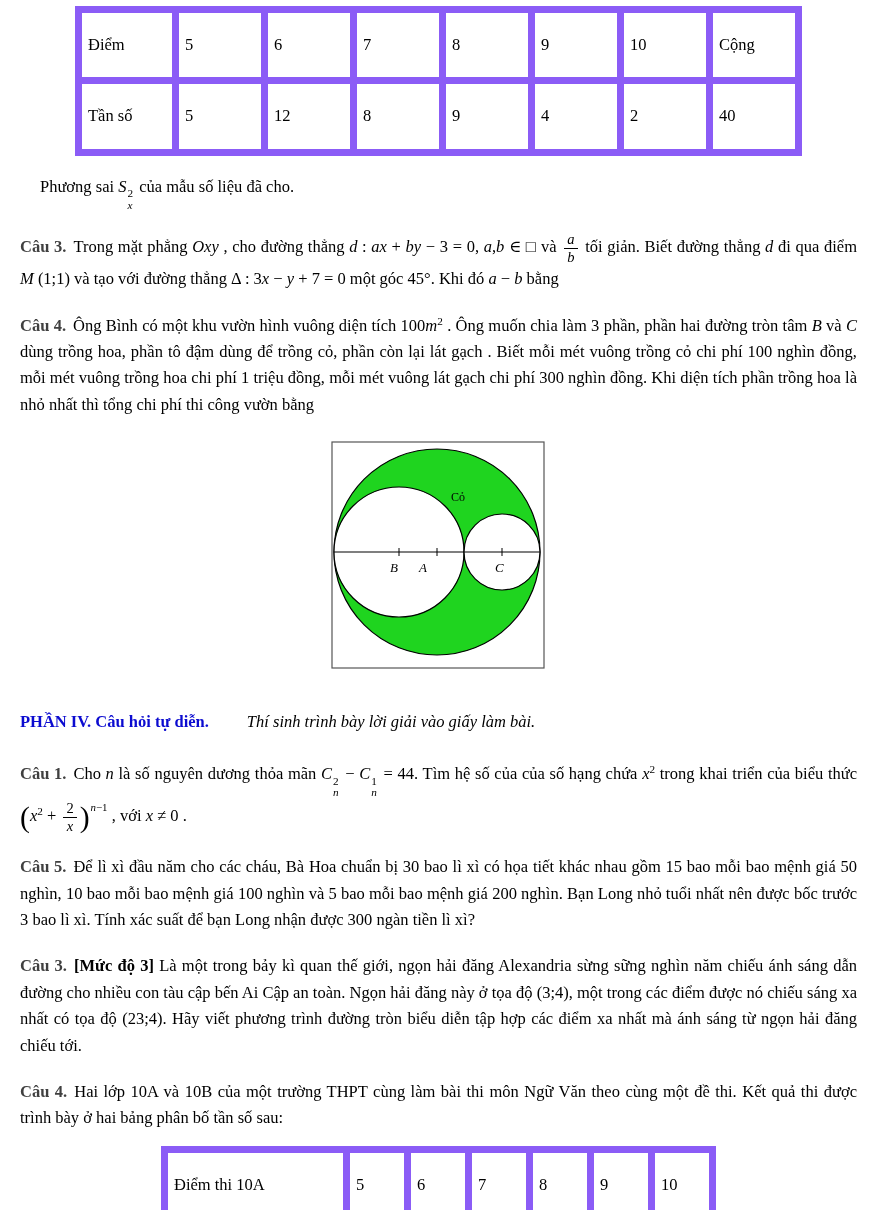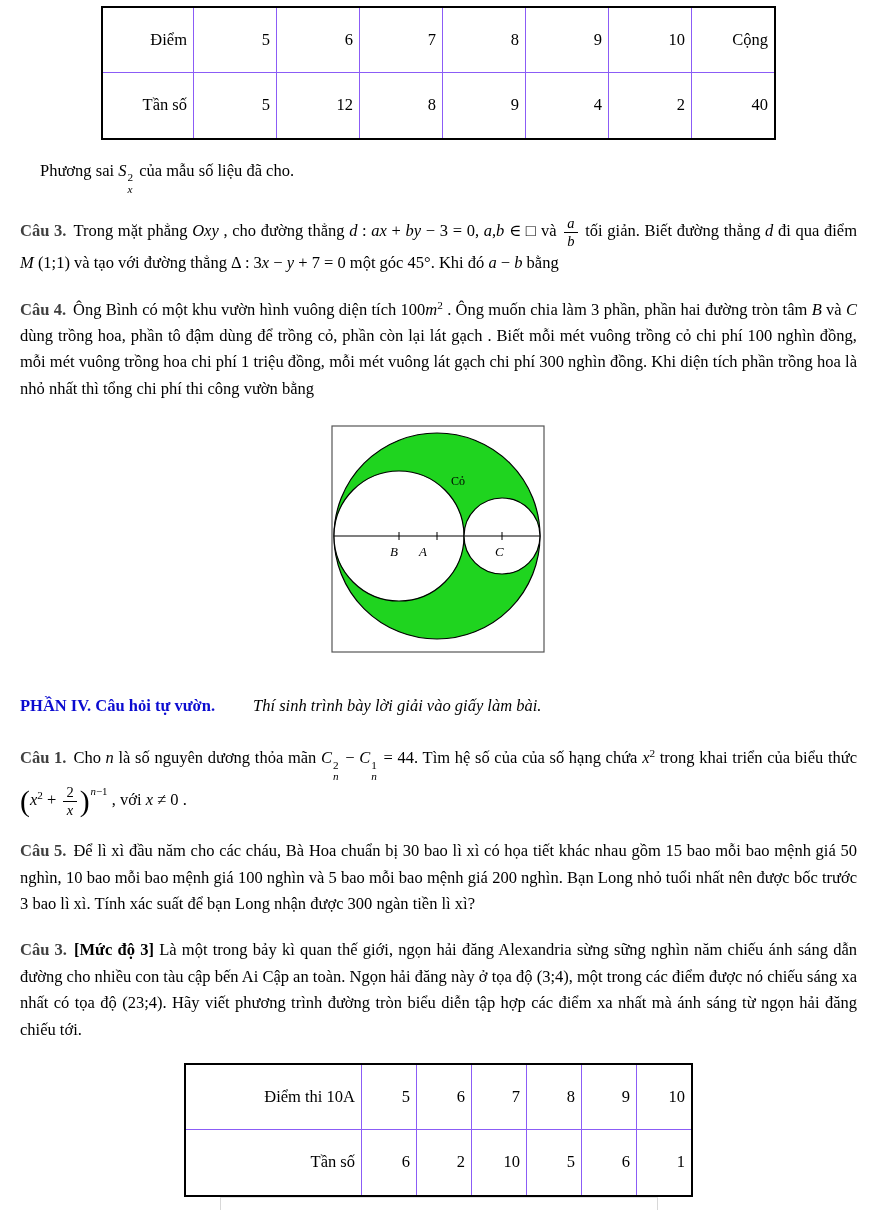--- a/index.html
+++ b/index.html
@@ -4,21 +4,21 @@
 <style>
   html,body{margin:0;padding:0;background:#ffffff;}
   .page{
     width:877px;height:1210px;box-sizing:border-box;
     padding:6px 20px 0 20px;overflow:hidden;background:#fff;
     font-family:"Liberation Serif","DejaVu Serif",serif;
     font-size:16.5px;color:#000;line-height:1.6;
   }
   
   table.grid{border-collapse:collapse;margin:0 auto;border:2px solid #000;}
-  table.grid td{border:1px solid #8b5cf6;text-align:right;padding:19px 6px;height:25px;}
+  table.grid td{border:7px solid #8b5cf6;text-align:left;padding:19px 6px;height:25px;}
   td.w-label{width:78px;}
   td.w-num{width:70px;}
   td.w-label2{width:163px;}
   td.w-numA{width:42px;}
   td.w-numB{width:40px;}
   
   p.q{margin:20px 0;text-align:justify;}
   p.indent{padding-left:20px;margin:18px 0;}
   .qlabel{color:#404040;font-weight:bold;margin-right:7px;}
   .section-head{color:#0b0bd0;font-weight:bold;margin-right:6px;}
@@ -95,21 +95,21 @@
       <line x1="108" y1="110" x2="108" y2="118" stroke="#000" stroke-width="1"></line>
       <line x1="173" y1="110" x2="173" y2="118" stroke="#000" stroke-width="1"></line>
       <text x="122" y="63" font-size="12" font-style="normal" fill="#000">Cỏ</text>
       <text x="61" y="134" font-size="13" font-style="italic" fill="#000">B</text>
       <text x="90" y="134" font-size="13" font-style="italic" fill="#000">A</text>
       <text x="166" y="134" font-size="13" font-style="italic" fill="#000">C</text>
     </svg>
   </div>
 
   <p class="q" style="margin-top:28px;">
-    <span class="section-head">PHẦN IV. Câu hỏi tự vườn.</span><span class="section-sub">Thí sinh trình bày lời giải vào giấy làm bài.</span>
+    <span class="section-head">PHẦN IV. Câu hỏi tự diễn.</span><span class="section-sub">Thí sinh trình bày lời giải vào giấy làm bài.</span>
   </p>
 
   <p class="q" style="margin-top:26px;">
     <span class="qlabel">Câu 1.</span><span>Cho <i>n</i> là số nguyên dương thỏa mãn <i>C</i><span class="supsub">
           <span class="ss-t">2</span>
           <span class="ss-b"><i>n</i></span>
         </span> − <i>C</i><span class="supsub">
           <span class="ss-t">1</span>
           <span class="ss-b"><i>n</i></span>
         </span> = 44. Tìm hệ số của của số hạng chứa <i>x</i><sup>2</sup> trong khai triển của biểu thức <span class="bigp">(</span><i>x</i><sup>2</sup> + <span class="frac">
@@ -119,20 +119,23 @@
   </p>
 
   <p class="q">
     <span class="qlabel">Câu 5.</span><span>Để lì xì đầu năm cho các cháu, Bà Hoa chuẩn bị 30 bao lì xì có họa tiết khác nhau gồm 15 bao mỗi bao mệnh giá 50 nghìn, 10 bao mỗi bao mệnh giá 100 nghìn và 5 bao mỗi bao mệnh giá 200 nghìn. Bạn Long nhỏ tuổi nhất nên được bốc trước 3 bao lì xì. Tính xác suất để bạn Long nhận được 300 ngàn tiền lì xì?</span>
   </p>
 
   <p class="q">
     <span class="qlabel">Câu 3.</span><span><b>[Mức độ 3]</b> Là một trong bảy kì quan thế giới, ngọn hải đăng Alexandria sừng sững nghìn năm chiếu ánh sáng dẫn đường cho nhiều con tàu cập bến Ai Cập an toàn. Ngọn hải đăng này ở tọa độ (3;4), một trong các điểm được nó chiếu sáng xa nhất có tọa độ (23;4). Hãy viết phương trình đường tròn biểu diễn tập hợp các điểm xa nhất mà ánh sáng từ ngọn hải đăng chiếu tới.</span>
   </p>
 
+  <p class="q" style="margin-bottom:14px;">
+    <span class="qlabel">Câu 4.</span><span>Hai lớp 10A và 10B của một trường THPT cùng làm bài thi môn Ngữ Văn theo cùng một đề thi. Kết quả thi được trình bày ở hai bảng phân bố tần số sau:</span>
+  </p>
 
   <table class="grid">
     <tbody>
         <tr>
       <td class="w-label2">Điểm thi 10A</td>
       <td class="w-numA">5</td>
       <td class="w-numA">6</td>
       <td class="w-numA">7</td>
       <td class="w-numA">8</td>
       <td class="w-numA">9</td>

